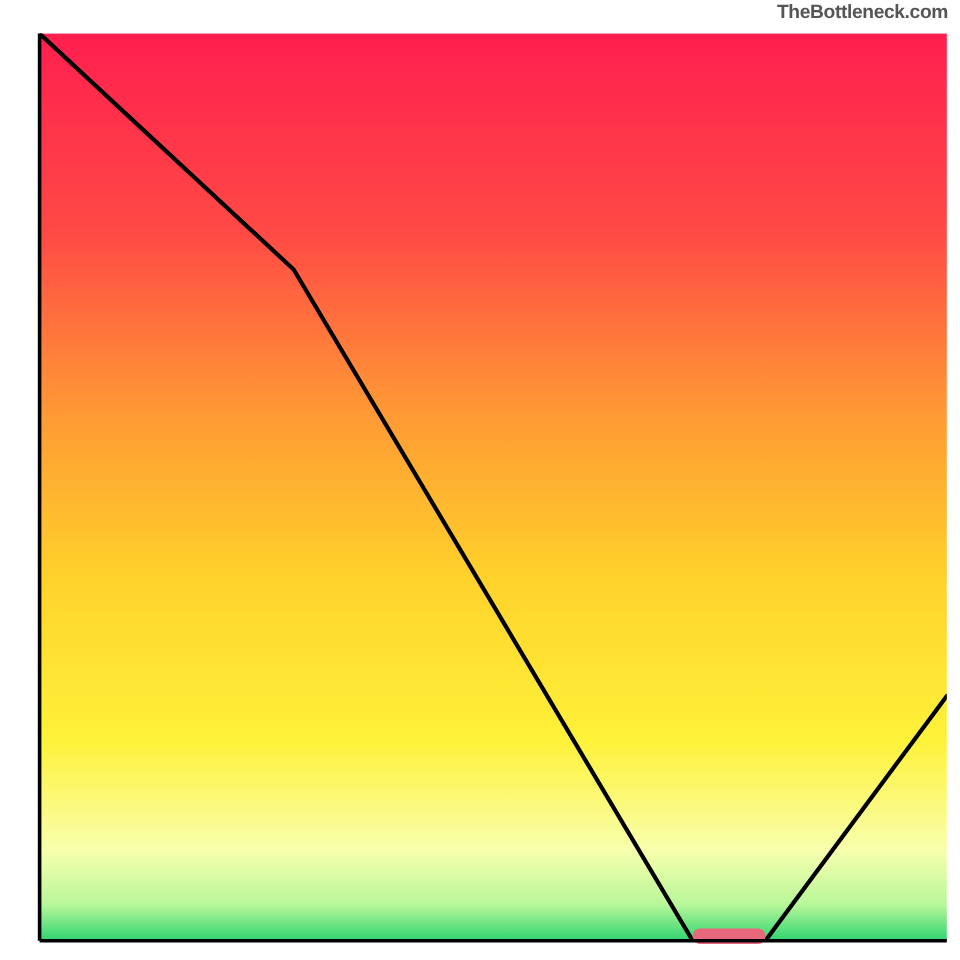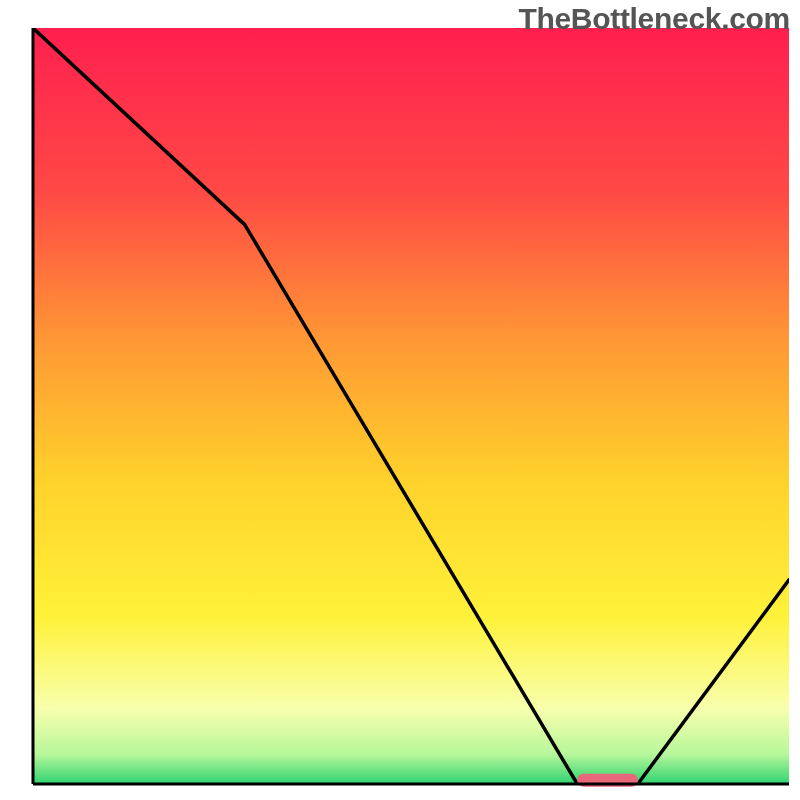--- a/index.html
+++ b/index.html
@@ -13,21 +13,21 @@
   .chart-wrap {
     position: relative;
     width: 800px;
     height: 800px;
   }
   .watermark {
     position: absolute;
     top: 2px;
     right: 10px;
     font-family: Arial, Helvetica, sans-serif;
-    font-size: 30px;
+    font-size: 16px;
     font-weight: 600;
     color: #555555;
     letter-spacing: -0.3px;
   }
   svg.plot {
     position: absolute;
     inset: 0;
     width: 800px;
     height: 800px;
   }

